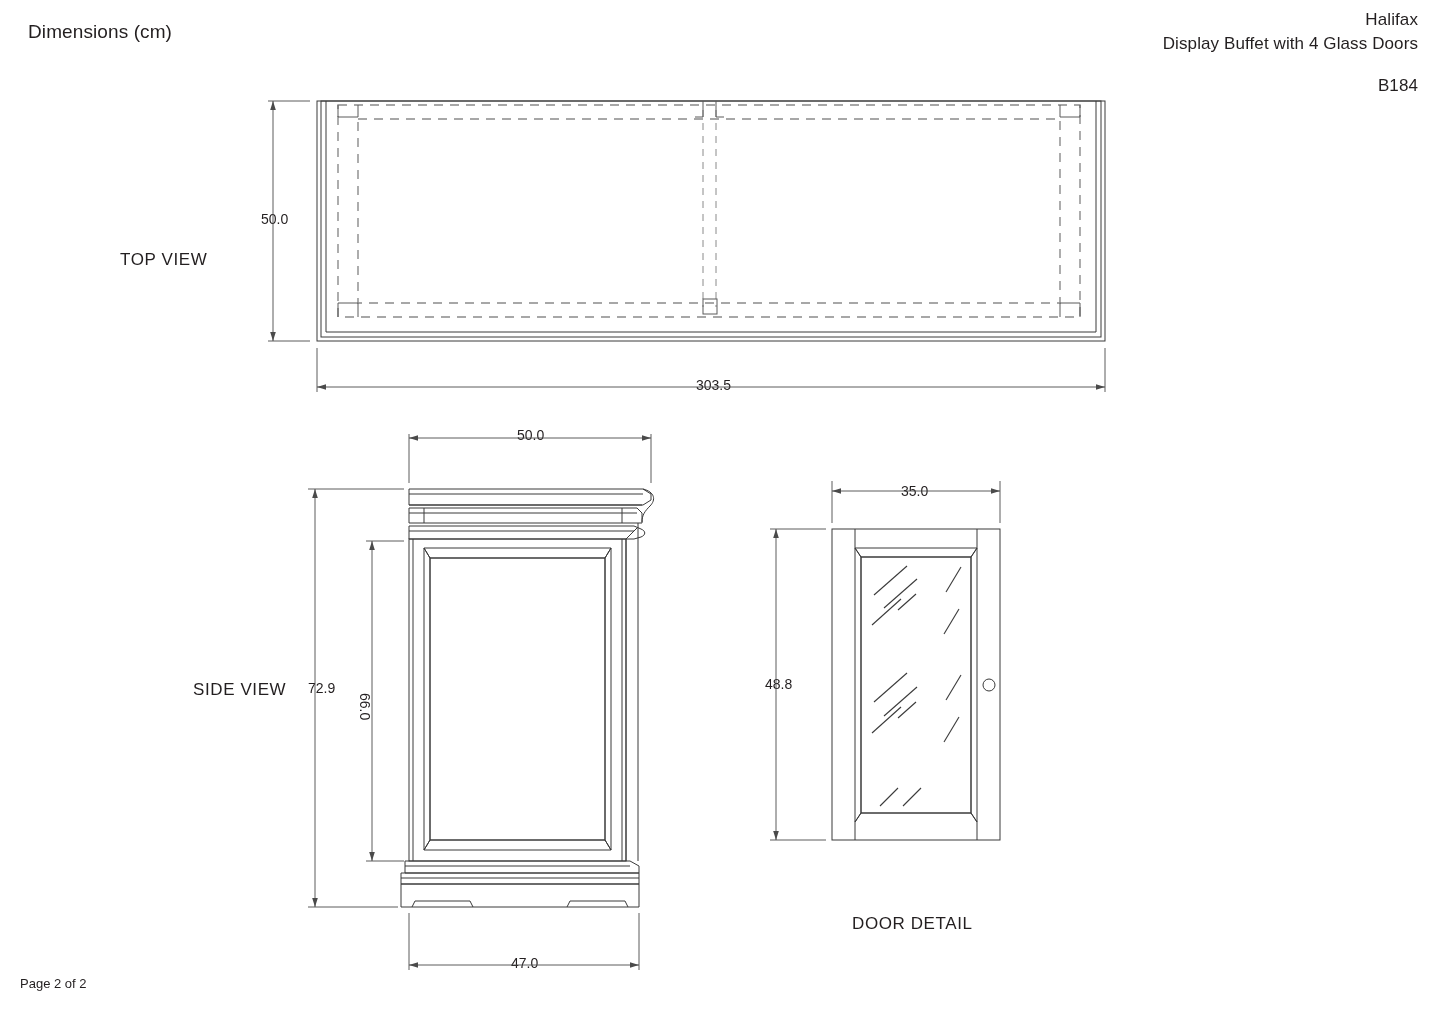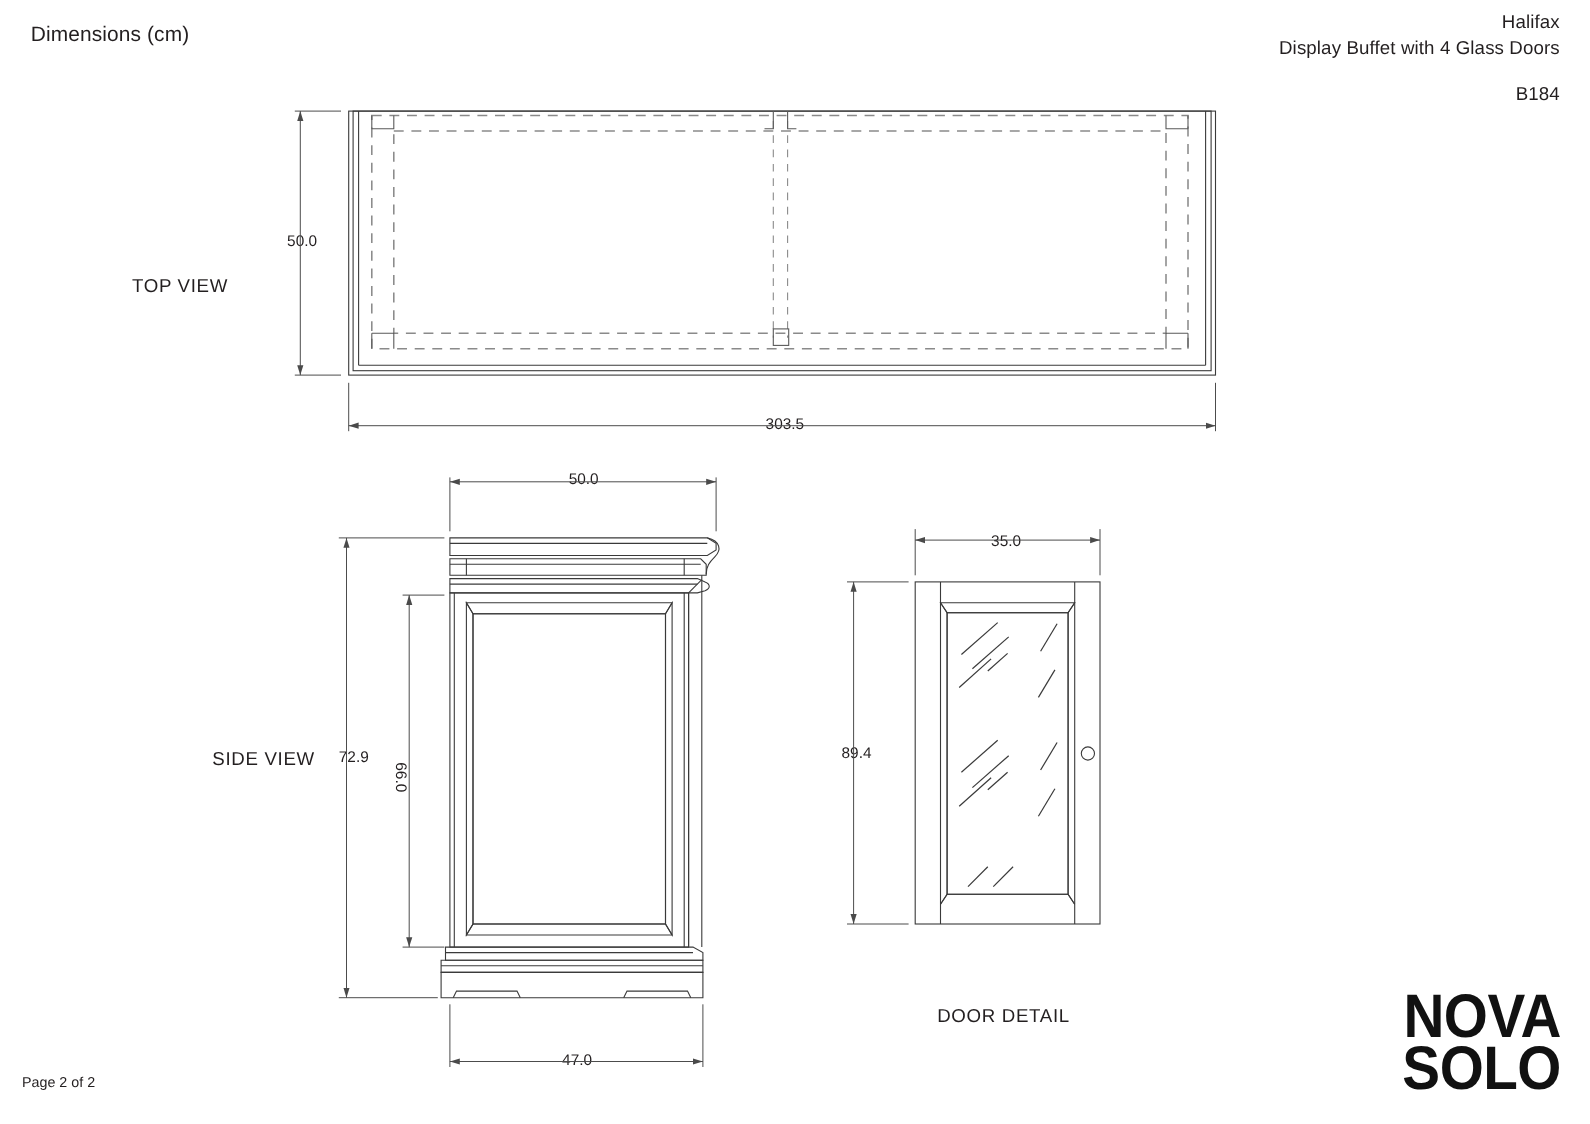--- a/index.html
+++ b/index.html
@@ -109,35 +109,31 @@
   <div class="txt header-right" id="header-collection">Halifax</div>
   <div class="txt header-right" id="header-product">Display Buffet with 4 Glass Doors</div>
   <div class="txt header-right" id="header-sku">B184</div>
 
   <div class="txt" id="label-top-view">TOP VIEW</div>
   <div class="txt" id="label-side-view">SIDE VIEW</div>
   <div class="txt" id="label-door-detail">DOOR DETAIL</div>
 
   <div class="txt" id="footer-page">Page 2 of 2</div>
 
-  <div id="logo">
-    <span class="logo-line">NOVA</span>
-    <span class="logo-line">SOLO</span>
-  </div>
 
   <div class="dim-text" style="left:258px; top:212px;">50.0</div>
   <div class="dim-text" style="left:693px; top:378px;">303.5</div>
 
   <div class="dim-text" style="left:514px; top:428px;">50.0</div>
   <div class="dim-text" style="left:305px; top:681px;">72.9</div>
   <div class="dim-text" style="left:355px; top:693px; writing-mode: vertical-rl; text-orientation: mixed;">66.0</div>
   <div class="dim-text" style="left:508px; top:956px;">47.0</div>
 
   <div class="dim-text" style="left:898px; top:484px;">35.0</div>
-  <div class="dim-text" style="left:762px; top:677px;">89.4</div>
+  <div class="dim-text" style="left:762px; top:677px;">48.8</div>
 
   <svg class="dwg" width="1445" height="1022" viewBox="0 0 1445 1022">
     <defs>
       <style>
         .sl  { fill:none; stroke:#3a3a3a; stroke-width:1; }
         .sl2 { fill:none; stroke:#5a5a5a; stroke-width:1; }
         .hd  { fill:none; stroke:#8a8a8a; stroke-width:1.4; stroke-dasharray:9 7; }
         .hd2 { fill:none; stroke:#8a8a8a; stroke-width:1; stroke-dasharray:7 6; }
         .dim { fill:none; stroke:#4a4a4a; stroke-width:0.9; }
         .ext { fill:none; stroke:#4a4a4a; stroke-width:0.9; }

